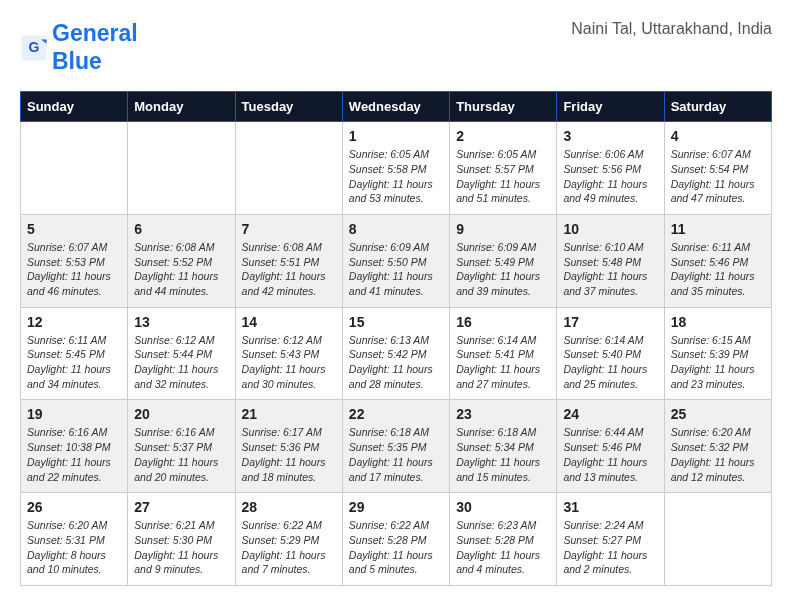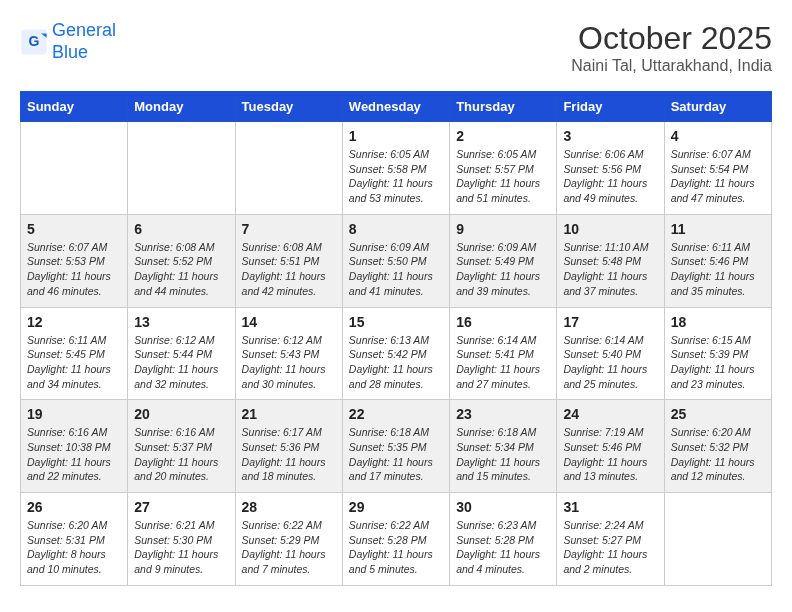--- a/index.html
+++ b/index.html
@@ -14,22 +14,22 @@
       display: flex;
       justify-content: space-between;
       align-items: flex-start;
       margin-bottom: 16px;
     }
     .logo {
       display: flex;
       align-items: center;
     }
     .logo-text {
-      font-size: 18px;
-      font-weight: normal;
+      font-size: 23px;
+      font-weight: bold;
       color: #333;
       line-height: 1.2;
     }
     .logo-text span {
       color: #1a73e8;
     }
     .logo-icon {
       width: 28px;
       height: 28px;
       margin-right: 4px;
@@ -44,21 +44,21 @@
     }
     .location {
       font-size: 16px;
       color: #555;
     }
     table {
       width: 100%;
       border-collapse: collapse;
     }
     thead th {
-      background-color: #1d4ed8;
+      background-color: #0f172a;
       color: #fff;
       padding: 7px 6px;
       font-size: 13px;
       font-weight: bold;
       text-align: left;
       border: 1px solid #1a56c4;
     }
     tbody td {
       vertical-align: top;
       padding: 6px 6px 8px 6px;
@@ -98,21 +98,20 @@
       <rect x="2" y="2" width="36" height="36" rx="4" fill="#e8f0fe"></rect>
       <text x="20" y="26" text-anchor="middle" font-size="20" font-weight="bold" fill="#1a56c4">G</text>
       <polygon points="30,8 38,14 38,8" fill="#1a73e8"></polygon>
     </svg>
     <div class="logo-text">
       <div><span>General</span></div>
       <div style="color:#1a73e8"><span>Blue</span></div>
     </div>
   </div>
   <div class="title-area">
-    <div class="month-title">October 2025</div>
     <div class="location">Naini Tal, Uttarakhand, India</div>
   </div>
 </div>
 
 <table>
   <thead>
     <tr>
     <th>Sunday</th>
         <th>Monday</th>
         <th>Tuesday</th>
@@ -160,21 +159,21 @@
         <td>
           <span class="day-num">8</span>
           <div class="day-info"><span>Sunrise: 6:09 AM</span><br><span>Sunset: 5:50 PM</span><br><span>Daylight: 11 hours and 41 minutes.</span></div>
         </td>
         <td>
           <span class="day-num">9</span>
           <div class="day-info"><span>Sunrise: 6:09 AM</span><br><span>Sunset: 5:49 PM</span><br><span>Daylight: 11 hours and 39 minutes.</span></div>
         </td>
         <td>
           <span class="day-num">10</span>
-          <div class="day-info"><span>Sunrise: 11:10 AM</span><br><span>Sunset: 5:48 PM</span><br><span>Daylight: 11 hours and 37 minutes.</span></div>
+          <div class="day-info"><span>Sunrise: 6:10 AM</span><br><span>Sunset: 5:48 PM</span><br><span>Daylight: 11 hours and 37 minutes.</span></div>
         </td>
         <td>
           <span class="day-num">11</span>
           <div class="day-info"><span>Sunrise: 6:11 AM</span><br><span>Sunset: 5:46 PM</span><br><span>Daylight: 11 hours and 35 minutes.</span></div>
         </td>
       </tr>
       <tr>
         <td>
           <span class="day-num">12</span>
           <div class="day-info"><span>Sunrise: 6:11 AM</span><br><span>Sunset: 5:45 PM</span><br><span>Daylight: 11 hours and 34 minutes.</span></div>
@@ -220,21 +219,21 @@
         <td>
           <span class="day-num">22</span>
           <div class="day-info"><span>Sunrise: 6:18 AM</span><br><span>Sunset: 5:35 PM</span><br><span>Daylight: 11 hours and 17 minutes.</span></div>
         </td>
         <td>
           <span class="day-num">23</span>
           <div class="day-info"><span>Sunrise: 6:18 AM</span><br><span>Sunset: 5:34 PM</span><br><span>Daylight: 11 hours and 15 minutes.</span></div>
         </td>
         <td>
           <span class="day-num">24</span>
-          <div class="day-info"><span>Sunrise: 7:19 AM</span><br><span>Sunset: 5:46 PM</span><br><span>Daylight: 11 hours and 13 minutes.</span></div>
+          <div class="day-info"><span>Sunrise: 6:44 AM</span><br><span>Sunset: 5:46 PM</span><br><span>Daylight: 11 hours and 13 minutes.</span></div>
         </td>
         <td>
           <span class="day-num">25</span>
           <div class="day-info"><span>Sunrise: 6:20 AM</span><br><span>Sunset: 5:32 PM</span><br><span>Daylight: 11 hours and 12 minutes.</span></div>
         </td>
       </tr>
       <tr>
         <td>
           <span class="day-num">26</span>
           <div class="day-info"><span>Sunrise: 6:20 AM</span><br><span>Sunset: 5:31 PM</span><br><span>Daylight: 8 hours and 10 minutes.</span></div>

